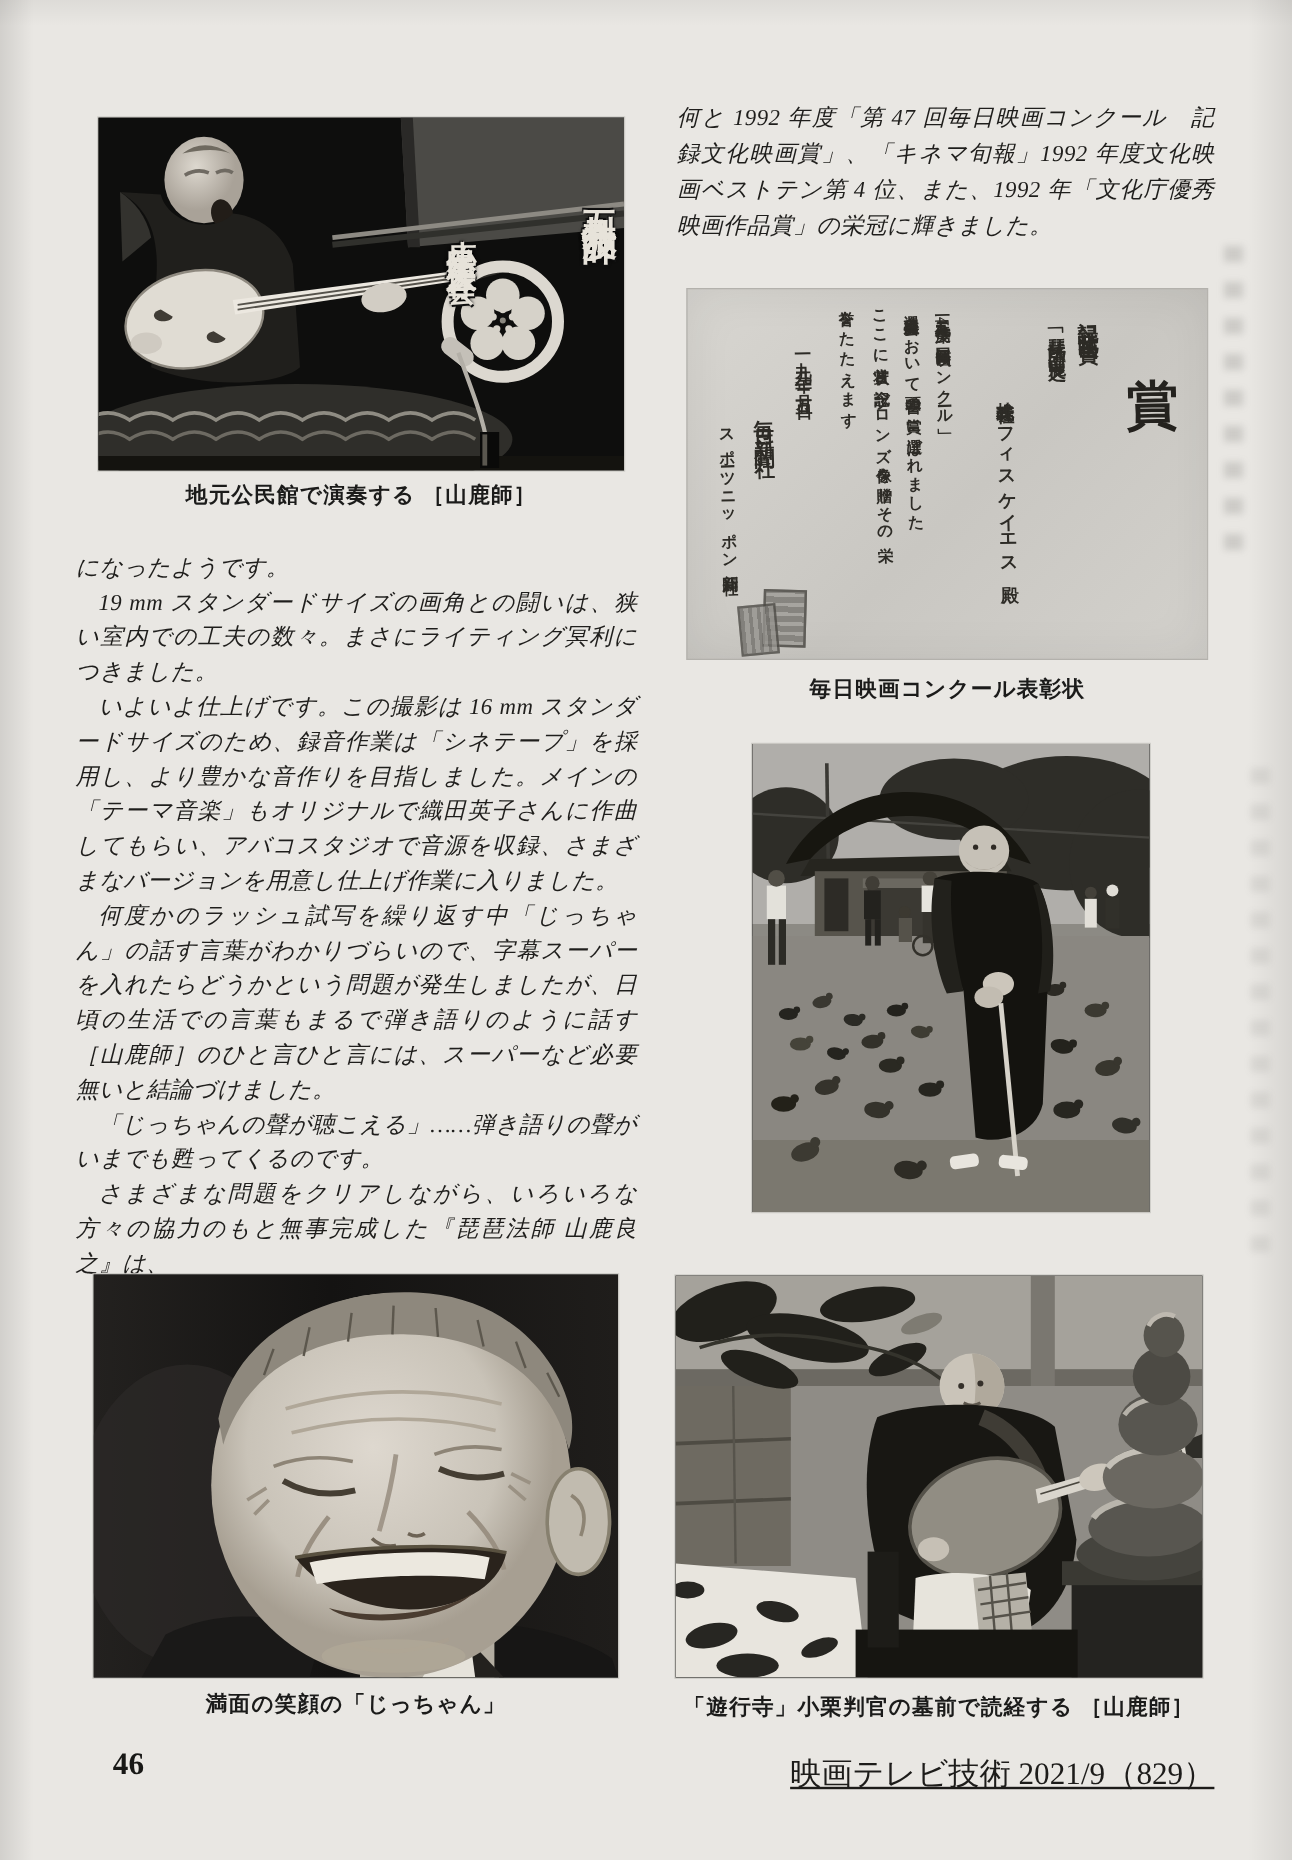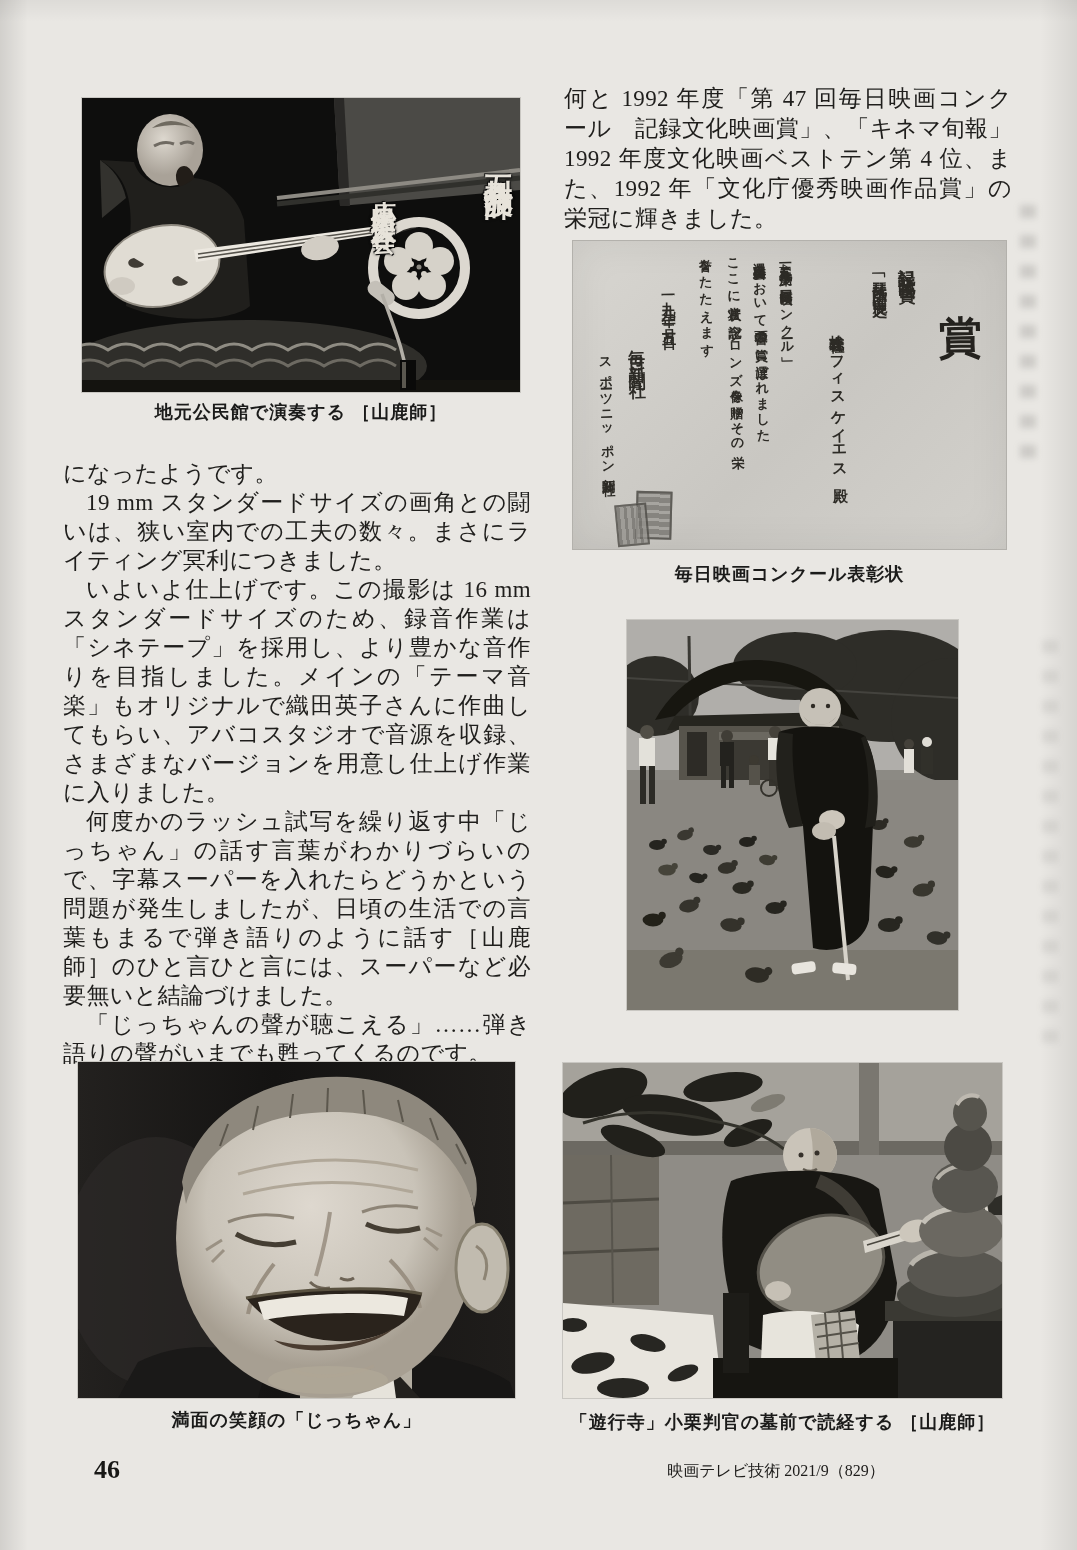--- a/index.html
+++ b/index.html
@@ -42,35 +42,35 @@
   .c7{right:290px;top:6px;font-size:13px;letter-spacing:2px;}
   .c8{right:328px;top:44px;font-size:14px;letter-spacing:4px;}
   .c9{right:358px;top:92px;font-size:17px;letter-spacing:8px;}
   .c10{right:392px;top:104px;font-size:13px;letter-spacing:2px;}
   .seal{position:absolute;border:2px solid #4d4b46;}
   .seal-1{right:338px;bottom:14px;width:32px;height:44px;background:#7b7974;opacity:.85;transform:rotate(3deg);
     background-image:repeating-linear-gradient(0deg,rgba(230,228,223,.35) 0 3px,rgba(0,0,0,0) 3px 8px);}
   .seal-2{right:362px;bottom:8px;width:28px;height:38px;background:#95938e;opacity:.8;transform:rotate(-4deg);
     background-image:repeating-linear-gradient(90deg,rgba(60,58,54,.4) 0 3px,rgba(0,0,0,0) 3px 7px);}
   
-  .bodytext{position:absolute;font-size:23px;line-height:29px;text-align:justify;letter-spacing:.4px;}
+  .bodytext{position:absolute;font-size:19px;line-height:29px;text-align:justify;letter-spacing:.4px;font-style:italic;}
   .bodytext p{margin:0;text-indent:1em;}
   .bodytext p.cont{text-indent:0;}
   #intro{left:564px;top:84px;width:448px;line-height:30px;}
   #leftcol{left:63px;top:459px;width:468px;}
   .caption{position:absolute;text-align:center;
     font-family:"Liberation Sans","DejaVu Sans",sans-serif;font-weight:600;font-size:18px;
     color:#1b1b1a;letter-spacing:1px;}
   #cap-performance{left:82px;top:400px;width:438px;}
   #cap-certificate{left:572px;top:562px;width:435px;}
   #cap-asakusa{left:627px;top:1020px;width:331px;}
   #cap-smile{left:78px;top:1408px;width:437px;}
   #cap-yugyoji{left:563px;top:1410px;width:439px;}
   .footer-left{position:absolute;left:94px;top:1455px;font-size:26px;font-weight:700;color:#181816;}
-  .footer-right{position:absolute;left:540px;top:1461px;width:472px;text-align:center;font-size:16px;color:#1d1c1a;}
+  .footer-right{position:absolute;left:540px;top:1461px;width:472px;text-align:right;font-size:26px;color:#1d1c1a;text-decoration:underline;}
   .smudge{position:absolute;width:16px;filter:blur(3px);pointer-events:none;
     background:repeating-linear-gradient(180deg,rgba(96,95,92,.20) 0 13px,rgba(0,0,0,0) 13px 30px);}
   #sm1{left:1020px;top:205px;height:265px;}
   #sm2{left:1042px;top:640px;height:420px;opacity:.55;}
 </style>
 </head>
 <body>
 
 <div class="page">
 
@@ -156,20 +156,21 @@
     </div>
   </div>
   <div class="caption" id="cap-certificate">毎日映画コンクール表彰状</div>
 
   <div class="bodytext" id="leftcol">
     <p class="cont">になったようです。</p>
     <p>19 mm スタンダードサイズの画角との闘いは、狭い室内での工夫の数々。まさにライティング冥利につきました。</p>
     <p>いよいよ仕上げです。この撮影は 16 mm スタンダードサイズのため、録音作業は「シネテープ」を採用し、より豊かな音作りを目指しました。メインの「テーマ音楽」もオリジナルで織田英子さんに作曲してもらい、アバコスタジオで音源を収録、さまざまなバージョンを用意し仕上げ作業に入りました。</p>
     <p>何度かのラッシュ試写を繰り返す中「じっちゃん」の話す言葉がわかりづらいので、字幕スーパーを入れたらどうかという問題が発生しましたが、日頃の生活での言葉もまるで弾き語りのように話す［山鹿師］のひと言ひと言には、スーパーなど必要無いと結論づけました。</p>
     <p>「じっちゃんの聲が聴こえる」……弾き語りの聲がいまでも甦ってくるのです。</p>
+    <p>さまざまな問題をクリアしながら、いろいろな方々の協力のもと無事完成した『琵琶法師 山鹿良之』は、</p>
   </div>
 
   <div class="photo" id="photo-asakusa">
     <svg width="331" height="390" viewBox="0 0 331 390" preserveAspectRatio="none">
       <defs>
         <g id="pg3">
             <ellipse rx="8" ry="5"></ellipse>
             <circle cx="7" cy="-3.5" r="2.8"></circle>
           </g>
       </defs>

